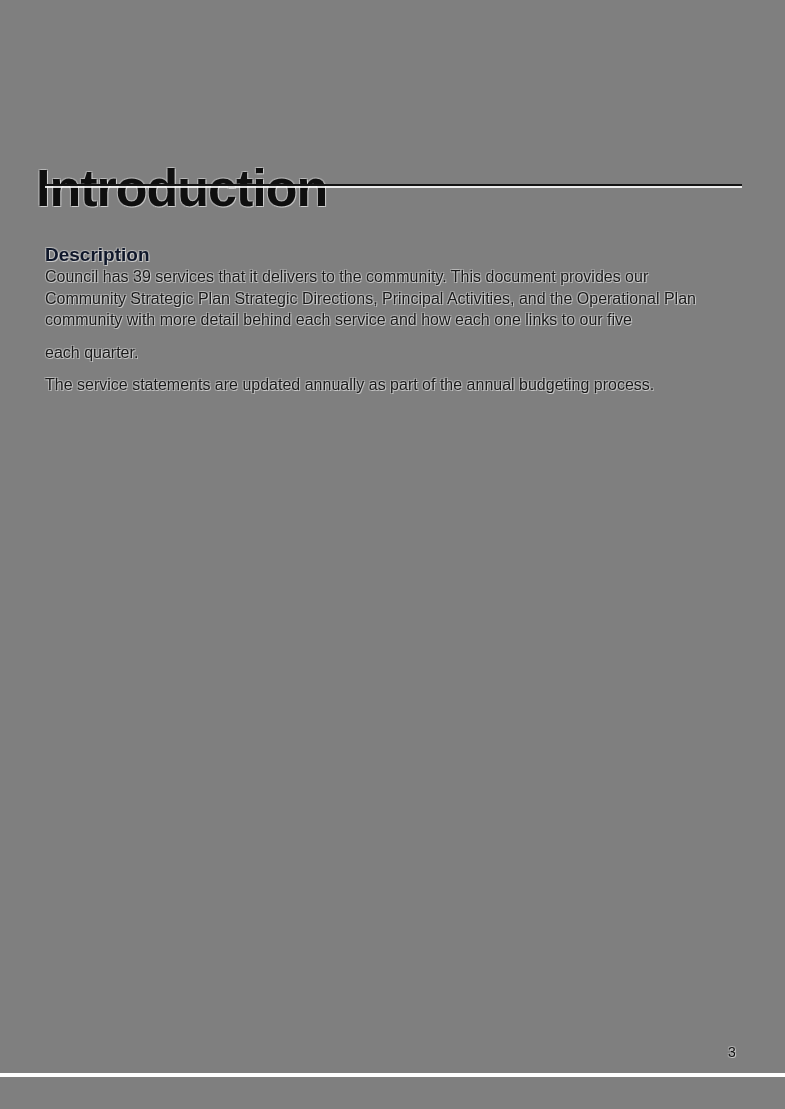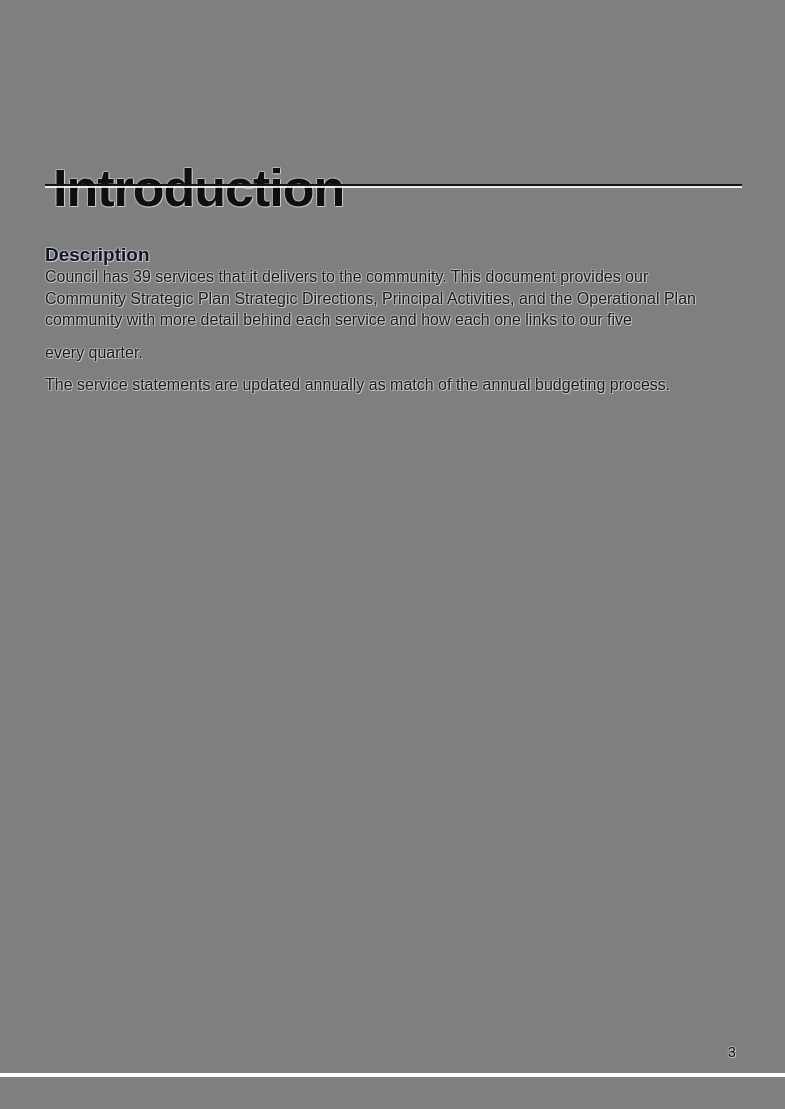--- a/index.html
+++ b/index.html
@@ -17,21 +17,21 @@
   
   .emb {
     text-shadow:
       1px 1px 0 rgba(255,255,255,.50),
       -1px -1px 0 rgba(255,255,255,.26),
       1px -1px 0 rgba(255,255,255,.26),
       -1px 1px 0 rgba(255,255,255,.26);
   }
   .page-title {
     position: absolute;
-    left: 53px;
+    left: 36px;
     top: 125px;
     font-size: 52px;
     line-height: 1.1;
     font-weight: 600;
     letter-spacing: -1px;
     color: #0f0f0f;
     white-space: nowrap;
   }
   .title-rule {
     position: absolute;
@@ -94,24 +94,24 @@
 
   <h2 class="section-heading emb">Description</h2>
 
   <div class="body-copy">
     <div class="para">
       <div class="line emb">Council has 39 services that it delivers to the community. This document provides our</div>
       <div class="line emb">Community Strategic Plan Strategic Directions, Principal Activities, and the Operational Plan</div>
       <div class="line emb">community with more detail behind each service and how each one links to our five</div>
     </div>
     <div class="para">
-      <div class="line emb">every quarter.</div>
+      <div class="line emb">each quarter.</div>
     </div>
     <div class="para">
-      <div class="line emb">The service statements are updated annually as match of the annual budgeting process.</div>
+      <div class="line emb">The service statements are updated annually as part of the annual budgeting process.</div>
     </div>
   </div>
 
   <div class="page-number emb">3</div>
 
   <div class="page-separator"></div>
 
 </div>
 
 </body></html>

